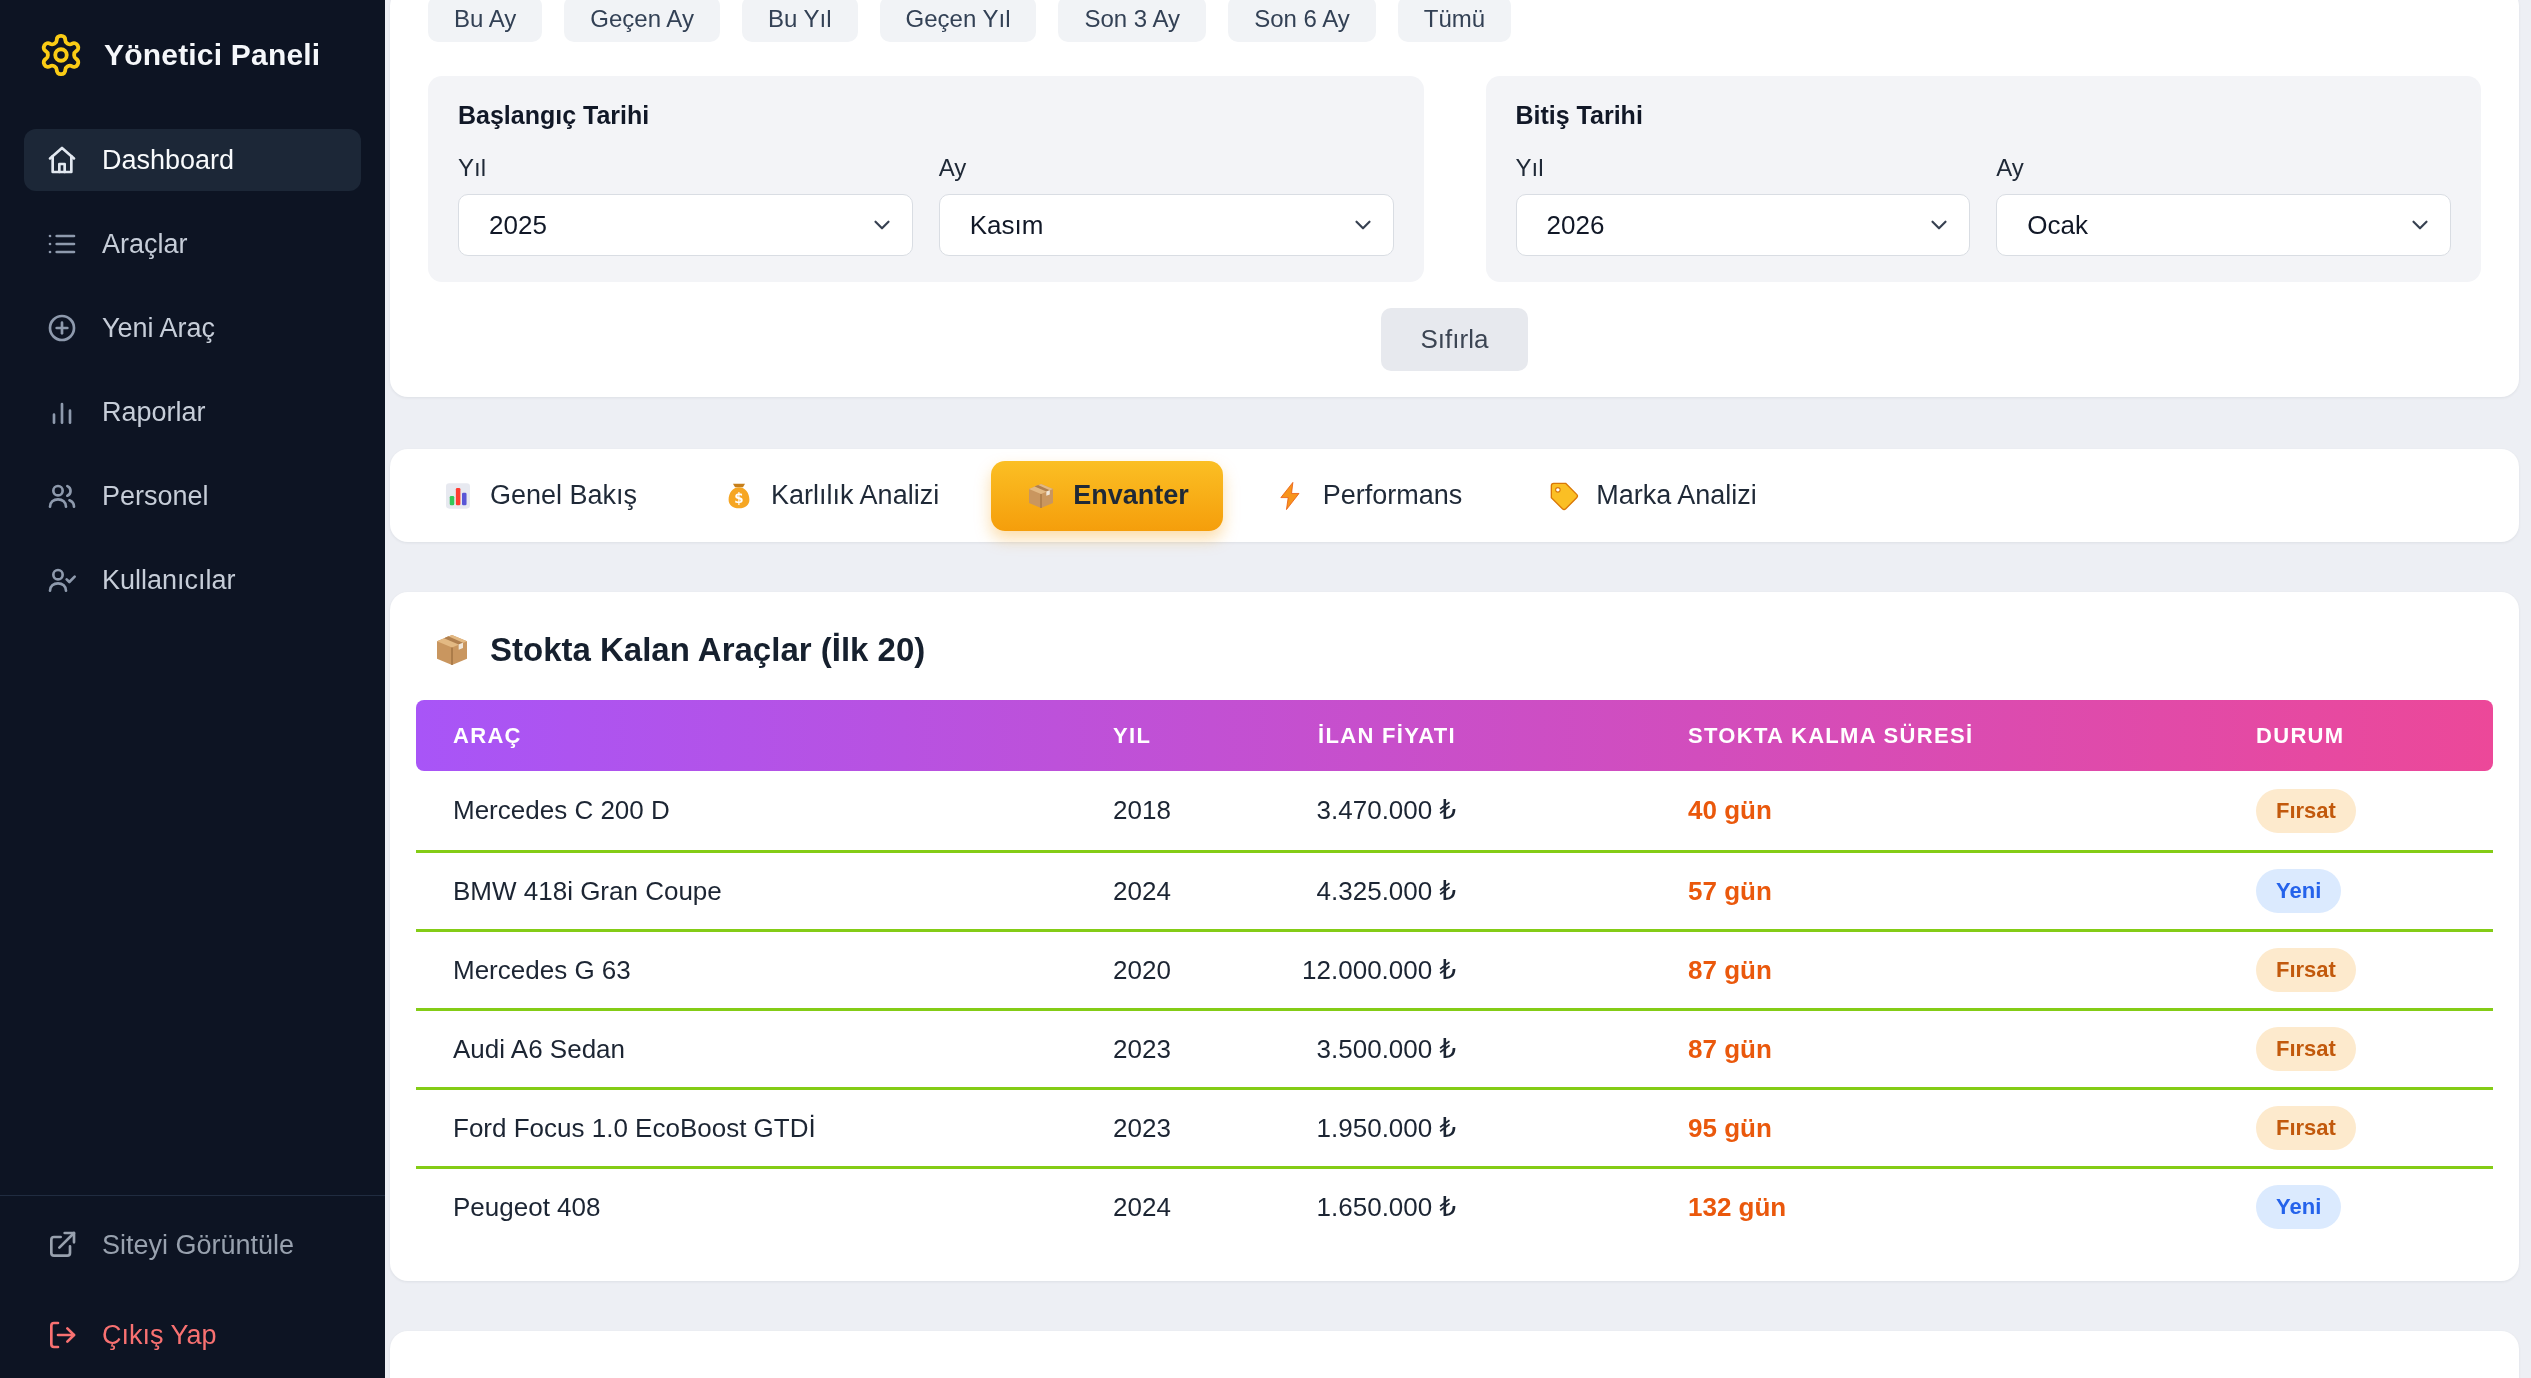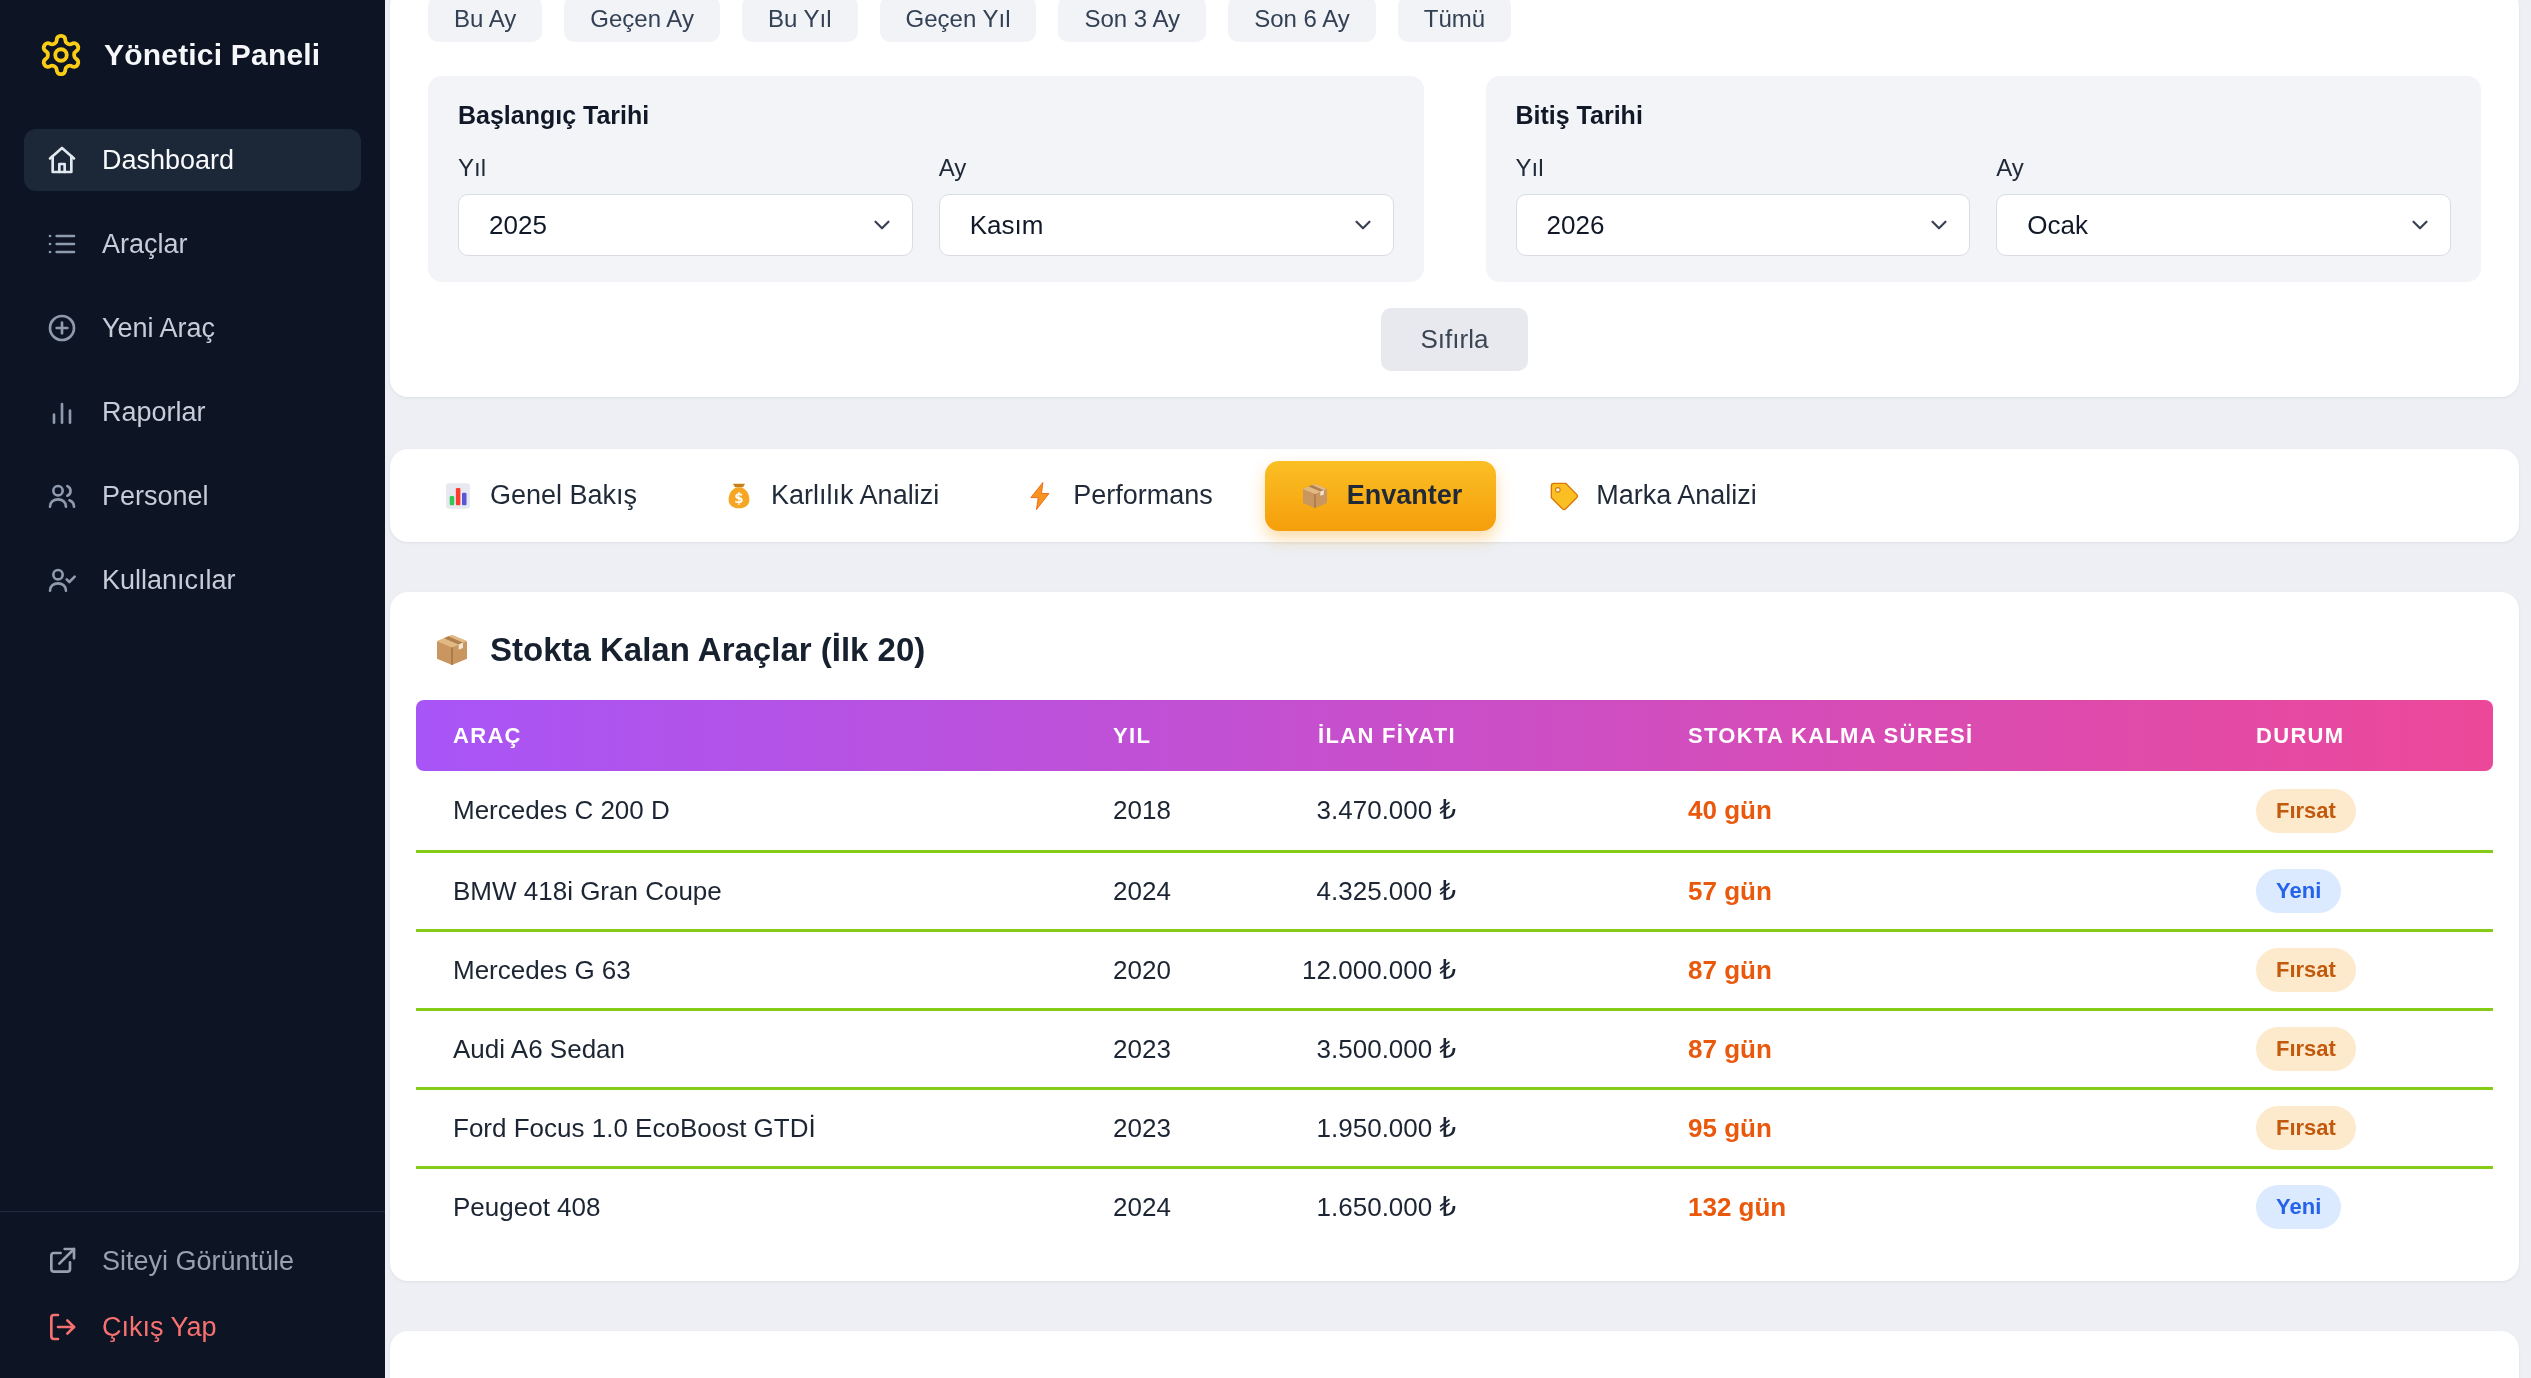--- a/index.html
+++ b/index.html
@@ -15,21 +15,21 @@
   .sidebar { width: 385px; min-width: 385px; background: var(--sidebar-bg, #0d1423); display: flex; flex-direction: column; }
   .logo { display: flex; align-items: center; gap: 20px; padding: 32px 38px 26px; }
   .logo-icon { width: 46px; height: 46px; color: #facc15; display: inline-flex; }
   .logo-title { font-size: 30px; font-weight: bold; color: #f5f7fa; letter-spacing: .2px; }
   .nav { padding: 14px 24px; display: flex; flex-direction: column; gap: 22px; }
   .nav-item { display: flex; align-items: center; gap: 24px; height: 62px; padding: 0 22px; border-radius: 12px;
     color: #c6cdd8; font-size: 27px; cursor: pointer; background: transparent; border: none; font-family: inherit; text-align: left; }
   .nav-icon { width: 32px; height: 32px; min-width: 32px; color: #8e9aad; display: inline-flex; }
   .nav-item.active { background: #1c2737; color: #f8fafc; margin-top: 11px; }
   .nav-item.active .nav-icon { color: #e2e8f0; }
-  .sidebar-footer { margin-top: auto; border-top: 1px solid #202c40; padding: 18px 24px 20px; display: flex; flex-direction: column; gap: 4px; }
+  .sidebar-footer { margin-top: auto; border-top: 1px solid #202c40; padding: 18px 24px 12px; display: flex; flex-direction: column; gap: 28px; }
   .foot--muted, .foot--muted .nav-icon { color: #98a1ae; }
   .foot--danger, .foot--danger .nav-icon { color: var(--logout-text, #f87171); }
   
   .main { flex: 1; min-width: 0; padding: 0 12px 0 5px; }
   .card { background: #fff; border-radius: 18px; box-shadow: 0 1px 3px rgba(15,23,42,.07); }
   .filter-card { margin-top: -12px; padding: 8px 38px 26px; }
   .chips { display: flex; gap: 22px; }
   .chip { height: 46px; padding: 0 26px; border: none; border-radius: 10px; background: #f1f3f6; color: #334155;
     font-size: 24px; font-family: inherit; cursor: pointer; }
   .date-grid { display: grid; grid-template-columns: 1fr 1fr; gap: 62px; margin-top: 34px; }
@@ -288,40 +288,40 @@
         <span class="tab-icon">
           <svg viewBox="0 0 24 24" width="100%" height="100%">
             <path d="M9 5.5 7.5 2.8h9L15 5.5z" fill="#c77f1a"></path>
             <path d="M12 5.5c-4.7 0-7.8 4.3-7.8 9.3 0 4 3.1 6.4 7.8 6.4s7.8-2.4 7.8-6.4c0-5-3.1-9.3-7.8-9.3z" fill="#f6a623"></path>
             <text x="12" y="17" font-size="10" font-weight="bold" fill="#ffffff" text-anchor="middle" font-family="DejaVu Sans, sans-serif">$</text>
           </svg>
         </span>
         <span>Karlılık Analizi</span>
       </button>
 
-      <button class="tab">
-        <span class="tab-icon">
-          <svg viewBox="0 0 24 24" width="100%" height="100%">
-            <path d="M13.4 1.8 4.4 13.2h5.5L8.6 22.2l9.4-12.1h-5.6z" fill="#f7941d" stroke="#ea580c" stroke-width=".6"></path>
-          </svg>
-        </span>
-        <span>Performans</span>
-      </button>
-
       <button class="tab active">
         <span class="tab-icon">
           <svg viewBox="0 0 24 24" width="100%" height="100%">
             <path d="M12 3 3 6.8v10.4L12 21l9-3.8V6.8z" fill="#c9965f"></path>
             <path d="M3 6.8 12 10.5l9-3.7L12 3z" fill="#e3b983"></path>
             <path d="M12 10.5V21" stroke="#9c6f3f" stroke-width=".8"></path>
             <path d="M7.2 4.9 16 8.7l2.6-1.1L9.8 3.8z" fill="#b07f4e"></path>
             <path d="M16 8.7v3.2l2.6-1.1V7.6z" fill="#f0e6d8"></path>
           </svg>
         </span>
         <span>Envanter</span>
+      </button>
+
+      <button class="tab">
+        <span class="tab-icon">
+          <svg viewBox="0 0 24 24" width="100%" height="100%">
+            <path d="M13.4 1.8 4.4 13.2h5.5L8.6 22.2l9.4-12.1h-5.6z" fill="#f7941d" stroke="#ea580c" stroke-width=".6"></path>
+          </svg>
+        </span>
+        <span>Performans</span>
       </button>
 
       <button class="tab">
         <span class="tab-icon">
           <svg viewBox="0 0 24 24" width="100%" height="100%">
             <path d="M13.2 2.5 21.5 10.8a1.8 1.8 0 0 1 0 2.5l-8.2 8.2a1.8 1.8 0 0 1-2.5 0L2.5 13.2V4.3c0-1 .8-1.8 1.8-1.8z" fill="#fbbf24" stroke="#d97706" stroke-width="1"></path>
             <circle cx="7.4" cy="7.4" r="1.7" fill="#ffffff" stroke="#d97706" stroke-width=".8"></circle>
           </svg>
         </span>
         <span>Marka Analizi</span>

